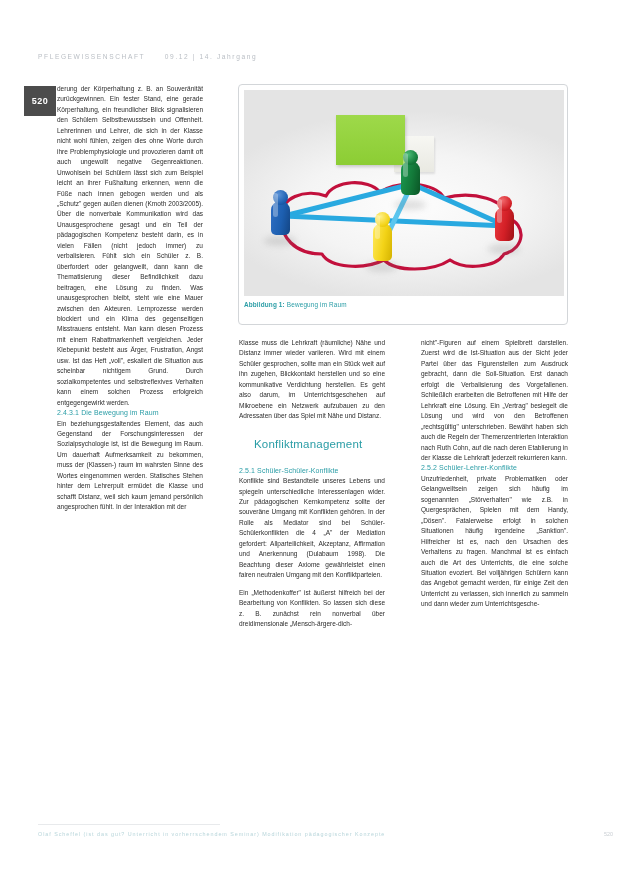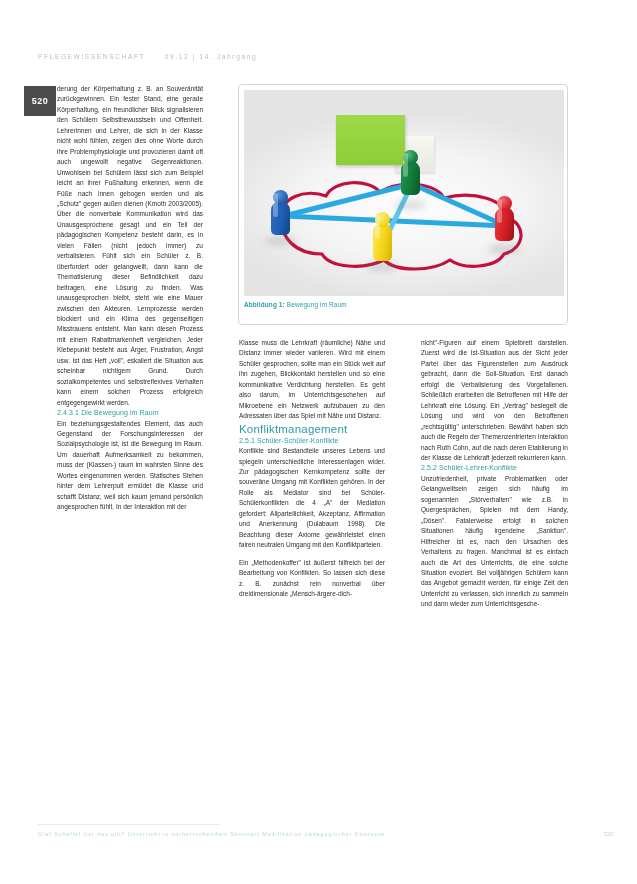--- a/index.html
+++ b/index.html
@@ -66,21 +66,21 @@
 
   #col-left   { left: 57px;  top: 84px;  width: 146px; }
   #col-mid    { left: 239px; top: 338px; width: 146px; }
   #col-right  { left: 421px; top: 338px; width: 147px; }
 
   
   h2.section-title {
     font-size: 11.5px;
     font-weight: normal;
     color: #2a9da6;
-    margin: 0;
+    margin: 15px;
     letter-spacing: .2px;
     line-height: 14px;
   }
   h3.sub-title {
     font-size: 7px;
     font-weight: normal;
     color: #2a9da6;
     margin: 0;
     line-height: 10.5px;
     letter-spacing: .1px;

